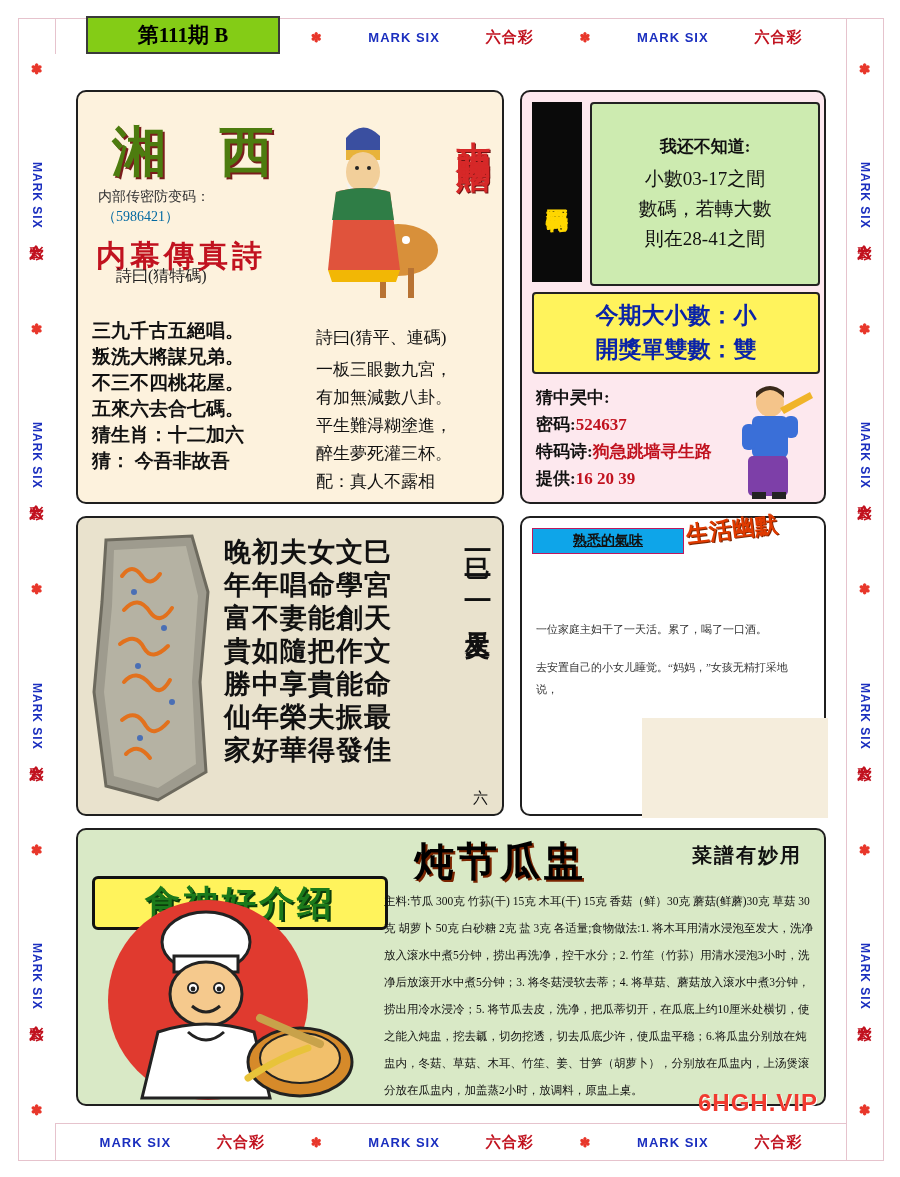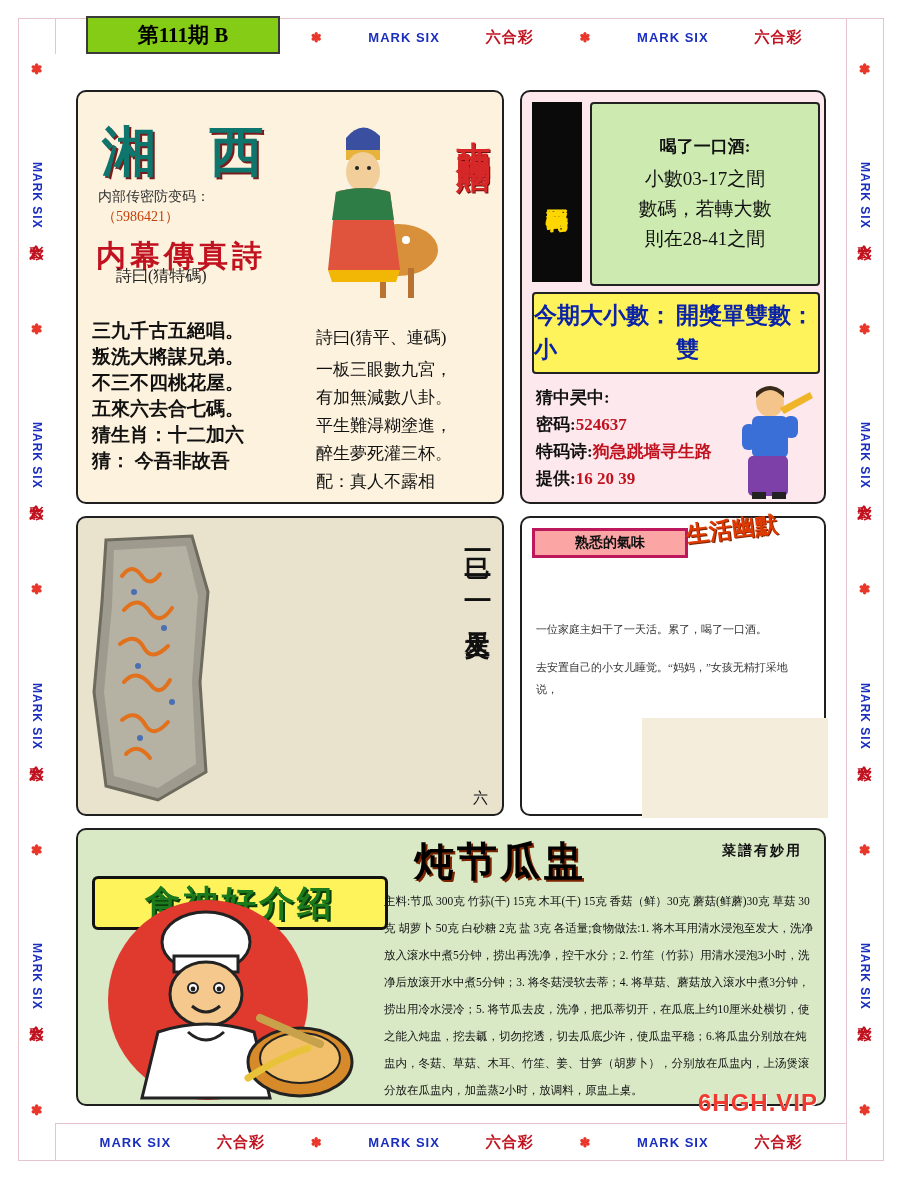--- a/index.html
+++ b/index.html
@@ -78,33 +78,33 @@
 
   
   .card{
     position:absolute;border:2px solid #1f1f1f;border-radius:10px;box-sizing:border-box;
   }
   .card-xiangxi{
     left:22px;top:36px;width:428px;height:414px;
     background:#fdf2dd;
   }
   .xx-title{
-    position:absolute;left:24px;top:24px;
-    font-size:54px;font-weight:bold;color:#0f766e;
+    position:absolute;left:34px;top:24px;
+    font-size:54px;font-weight:bold;color:#4d7c0f;
     font-family:"Liberation Serif",serif;
     letter-spacing:20px;
     text-shadow:2px 2px 0 #7a1c1c;
     text-align:right;
   }
   .xx-sub1{
     position:absolute;left:20px;top:96px;font-size:14px;color:#333;
     font-family:Liberation Serif, serif;
   }
   .xx-sub2{
-    position:absolute;left:24px;top:116px;font-size:14px;color:#c2410c;
+    position:absolute;left:24px;top:116px;font-size:14px;color:#0369a1;
     font-family:"Liberation Serif",serif;
   }
   .xx-sub3{
     position:absolute;left:18px;top:144px;font-size:30px;color:#c1121f;font-weight:bold;
     letter-spacing:4px;font-family:"Liberation Serif",serif;
   }
   .xx-sub4{
     position:absolute;left:38px;top:174px;font-size:16px;color:#222;
     font-family:"Liberation Serif",serif;
   }
@@ -146,21 +146,21 @@
     position:absolute;left:68px;top:10px;width:226px;height:180px;
     background:#cdebb0;border:2px solid #222;border-radius:4px;
     display:flex;flex-direction:column;align-items:center;justify-content:center;
     font-family:"Liberation Serif",serif;
   }
   .tema-main .l0{font-size:17px;font-weight:bold;margin-bottom:6px;color:#111;}
   .tema-main .l{font-size:19px;line-height:30px;color:#111;}
   .daxiao{
     position:absolute;left:10px;top:200px;width:284px;height:78px;
     background:#fff35c;border:2px solid #222;border-radius:4px;
-    display:flex;flex-direction:row;align-items:center;justify-content:center;
+    display:flex;flex-direction:column;align-items:center;justify-content:center;
     font-family:"Liberation Serif",serif;
   }
   .daxiao div{font-size:23px;font-weight:bold;color:#0a23a8;line-height:34px;}
   .miwen{
     position:absolute;left:14px;top:292px;width:280px;
     font-family:"Liberation Serif",serif;
   }
   .miwen .row{font-size:17px;line-height:27px;color:#111;font-weight:bold;}
   .miwen .row .k{color:#111;}
   .miwen .row .v{color:#c1121f;}
@@ -189,24 +189,25 @@
     height:260px;
   }
 
   
   .card-humor{
     left:466px;top:462px;width:306px;height:300px;
     background:#ffffff;
   }
   .humor-tag{
     position:absolute;left:10px;top:10px;width:150px;height:24px;
-    background:#fca5a5;border:3px solid #be185d;
+    background:#0ea5e9;border:1px solid #be185d;
     display:flex;align-items:center;justify-content:center;
     font-size:14px;font-weight:bold;color:#111;
     font-family:"Liberation Serif",serif;
+    text-decoration:underline;
   }
   .humor-title{
     position:absolute;left:164px;top:-4px;
     font-size:23px;font-weight:bold;color:#e03a00;
     font-family:"Liberation Serif",serif;
     transform:rotate(-7deg);
     text-shadow:1px 1px 0 #7a2400;
   }
   .humor-body{
     position:absolute;left:14px;top:60px;width:272px;
@@ -236,21 +237,21 @@
   }
   .dish-name{
     position:absolute;left:336px;top:4px;
     font-size:40px;font-weight:bold;color:#000000;letter-spacing:3px;
     font-family:"Liberation Serif",serif;
     text-shadow:2px 2px 0 #7a2400;
     text-align:right;
   }
   .recipe-sub{
     position:absolute;right:22px;top:12px;
-    font-size:14px;font-weight:bold;color:#111;letter-spacing:2px;
+    font-size:20px;font-weight:bold;color:#111;letter-spacing:2px;
     font-family:"Liberation Serif",serif;
     text-align:right;
   }
   .recipe-text{
     position:absolute;left:306px;top:58px;width:430px;
     font-size:11.5px;line-height:27px;color:#111;
     font-family:"Liberation Serif",serif;
   }
   .chef{position:absolute;left:10px;top:52px;width:290px;height:220px;}
 
@@ -366,21 +367,21 @@
       </svg>
 
       <div class="vert-title">吉神賜贈</div>
     </div>
 
     <div class="card card-tema">
       <div class="tema-label">
         <span style="writing-mode:vertical-rl;text-orientation:upright;">特碼範圍</span>
       </div>
       <div class="tema-main">
-        <div class="l0">喝了一口酒:</div>
+        <div class="l0">我还不知道:</div>
         <div class="l">小數03-17之間</div>
         <div class="l">數碼，若轉大數</div>
         <div class="l">則在28-41之間</div>
       </div>
       <div class="daxiao">
         <div>今期大小數：小</div>
         <div>開獎單雙數：雙</div>
       </div>
       <div class="miwen">
         <div class="row">猜中㚑中:</div>
@@ -420,20 +421,29 @@
           <path d="M38 222 q12 -12 24 4"></path>
         </g>
         <g fill="#4a6fb5">
           <circle cx="46" cy="60" r="3"></circle>
             <circle cx="76" cy="96" r="3"></circle>
           <circle cx="50" cy="134" r="3"></circle>
             <circle cx="84" cy="170" r="3"></circle>
           <circle cx="52" cy="206" r="3"></circle>
         </g>
       </svg>
+      <div class="stone-poem">
+        <div>晚初夫女文巳</div>
+        <div>年年唱命學宮</div>
+        <div>富不妻能創天</div>
+        <div>貴如隨把作文</div>
+        <div>勝中享貴能命</div>
+        <div>仙年榮夫振最</div>
+        <div>家好華得發佳</div>
+      </div>
       <div class="stone-right">巳━━━天文星</div>
       <div style="position:absolute;right:14px;bottom:6px;font-size:15px;font-family:'Liberation Serif',serif;color:#111;">六</div>
     </div>
 
     <div class="card card-humor">
       <div class="humor-tag">熟悉的氣味</div>
       <div class="humor-title">生活幽默</div>
       <div class="humor-shade"></div>
       <div class="humor-body">
         <p>一位家庭主妇干了一天活。累了，喝了一口酒。</p>

